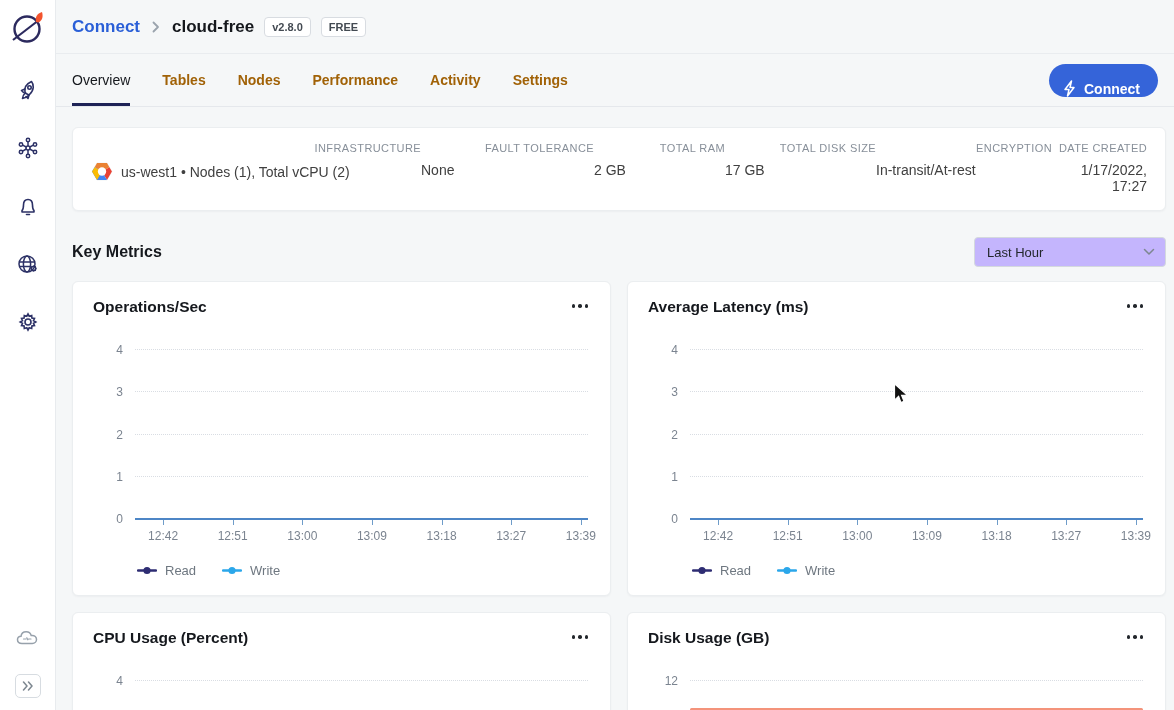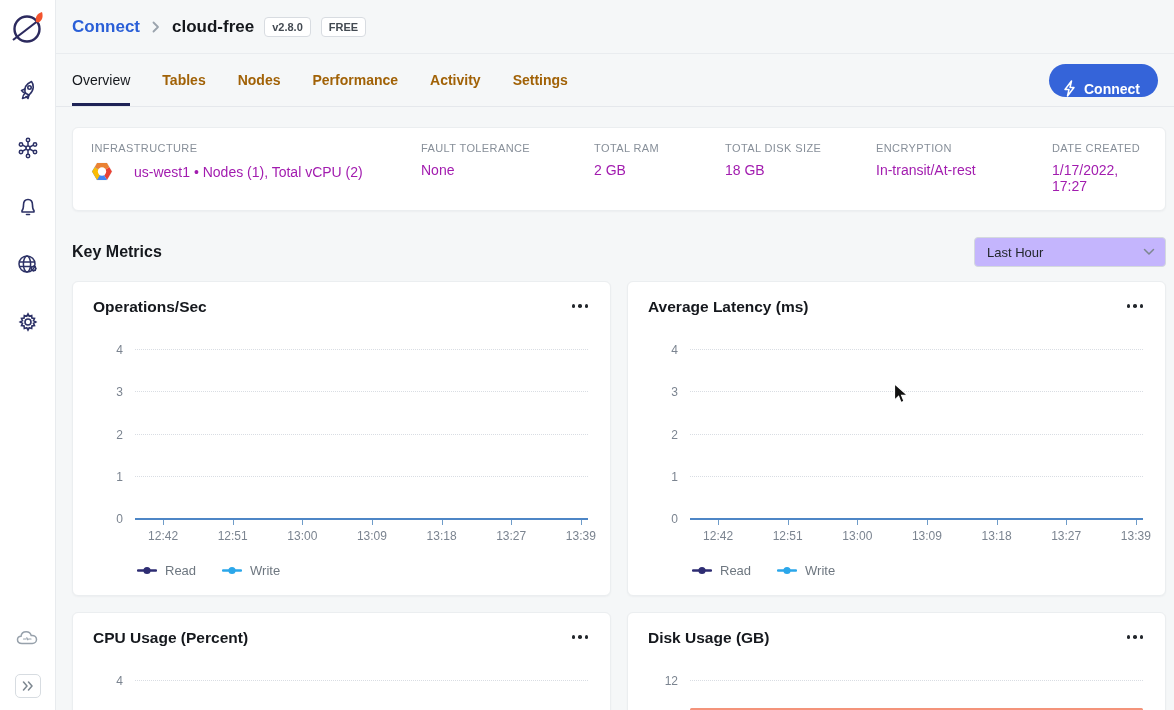--- a/index.html
+++ b/index.html
@@ -57,23 +57,23 @@
     border:1.5px solid #b9c7ea; border-radius:17px; height:33px; padding:0 14px 0 16px;
     font-size:14px; font-weight:bold; cursor:pointer; font-family:inherit;
   }
   
   .content { padding:20px 8px 0 16px; }
   .info-card {
     background:#fff; border:1px solid #ebeef0; border-radius:6px;
     box-shadow:0 1px 2px rgba(20,30,40,.04);
     display:flex; padding:14px 18px 16px 18px; margin-right:0;
   }
-  .info-col { display:flex; flex-direction:column; gap:8px; }
+  .info-col { display:flex; flex-direction:column; gap:8px;text-align:right; }
   .info-label { font-size:11px; letter-spacing:.4px; color:#878f99; font-weight:normal; }
-  .info-value { font-size:14px; color:#a21caf; display:flex; align-items:center; gap:21px; }
+  .info-value { font-size:14px; color:#404040; display:flex; align-items:center; gap:8px; }
   .w-infra{width:330px;} .w-fault{width:173px;} .w-ram{width:131px;} .w-disk{width:151px;} .w-enc{width:176px;} .w-date{flex:1;}
   .metrics-row { display:flex; align-items:center; margin:26px 0 14px 0; }
   .metrics-title { font-size:16px; font-weight:bold; color:#15181d; }
   .select {
     margin-left:auto; width:192px; height:30px; background:#c4b5fd;
     border:1px solid #d4d9de; border-radius:4px; display:flex; align-items:center;
     padding:0 10px 0 12px; font-size:13px; color:#23272c; cursor:pointer;
   }
   .select .chev { margin-left:auto; color:#7d8790; display:flex; }
   
@@ -239,21 +239,21 @@
       <div class="info-col w-fault">
         <span class="info-label">FAULT TOLERANCE</span>
         <span class="info-value">None</span>
       </div>
       <div class="info-col w-ram">
         <span class="info-label">TOTAL RAM</span>
         <span class="info-value">2 GB</span>
       </div>
       <div class="info-col w-disk">
         <span class="info-label">TOTAL DISK SIZE</span>
-        <span class="info-value">18 GB</span>
+        <span class="info-value">17 GB</span>
       </div>
       <div class="info-col w-enc">
         <span class="info-label">ENCRYPTION</span>
         <span class="info-value">In-transit/At-rest</span>
       </div>
       <div class="info-col w-date">
         <span class="info-label">DATE CREATED</span>
         <span class="info-value">1/17/2022, 17:27</span>
       </div>
     </div>

